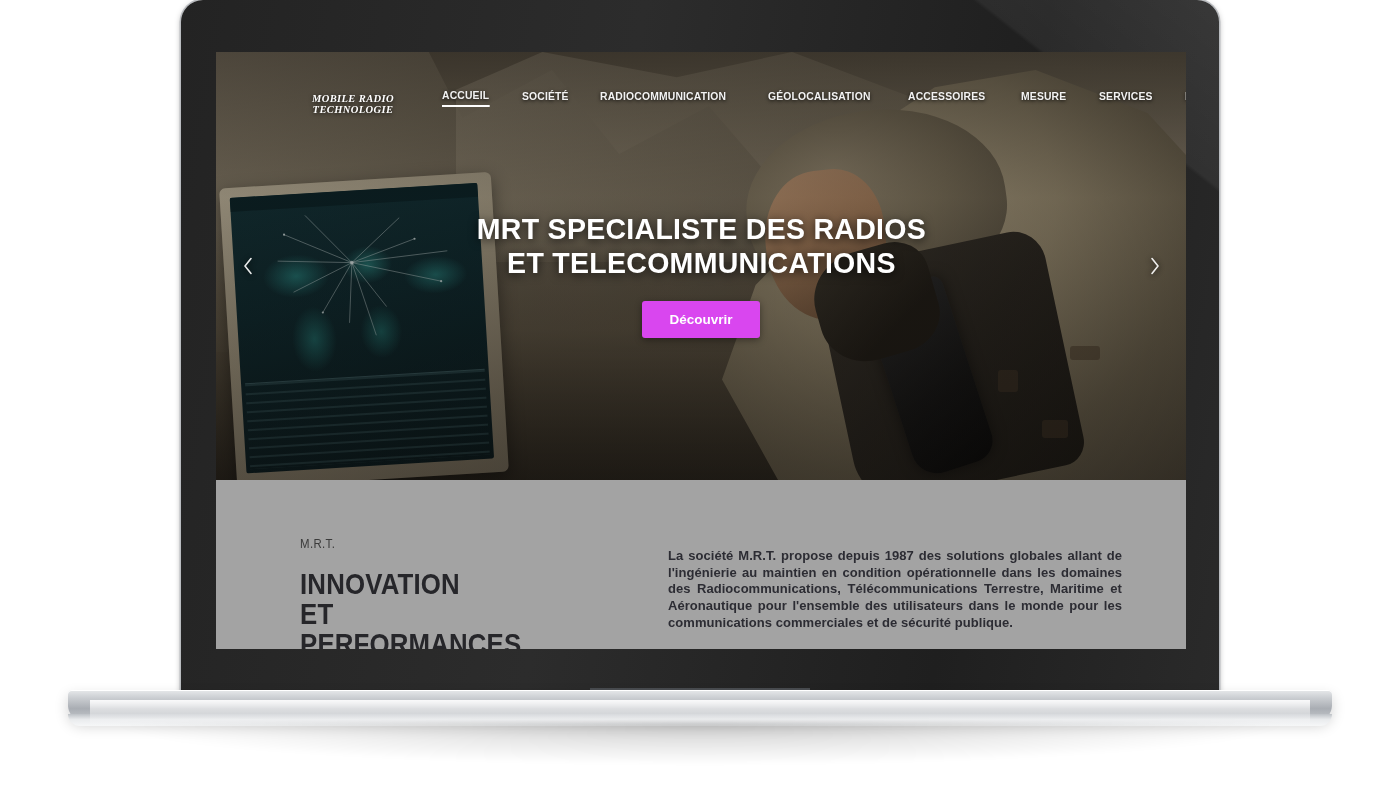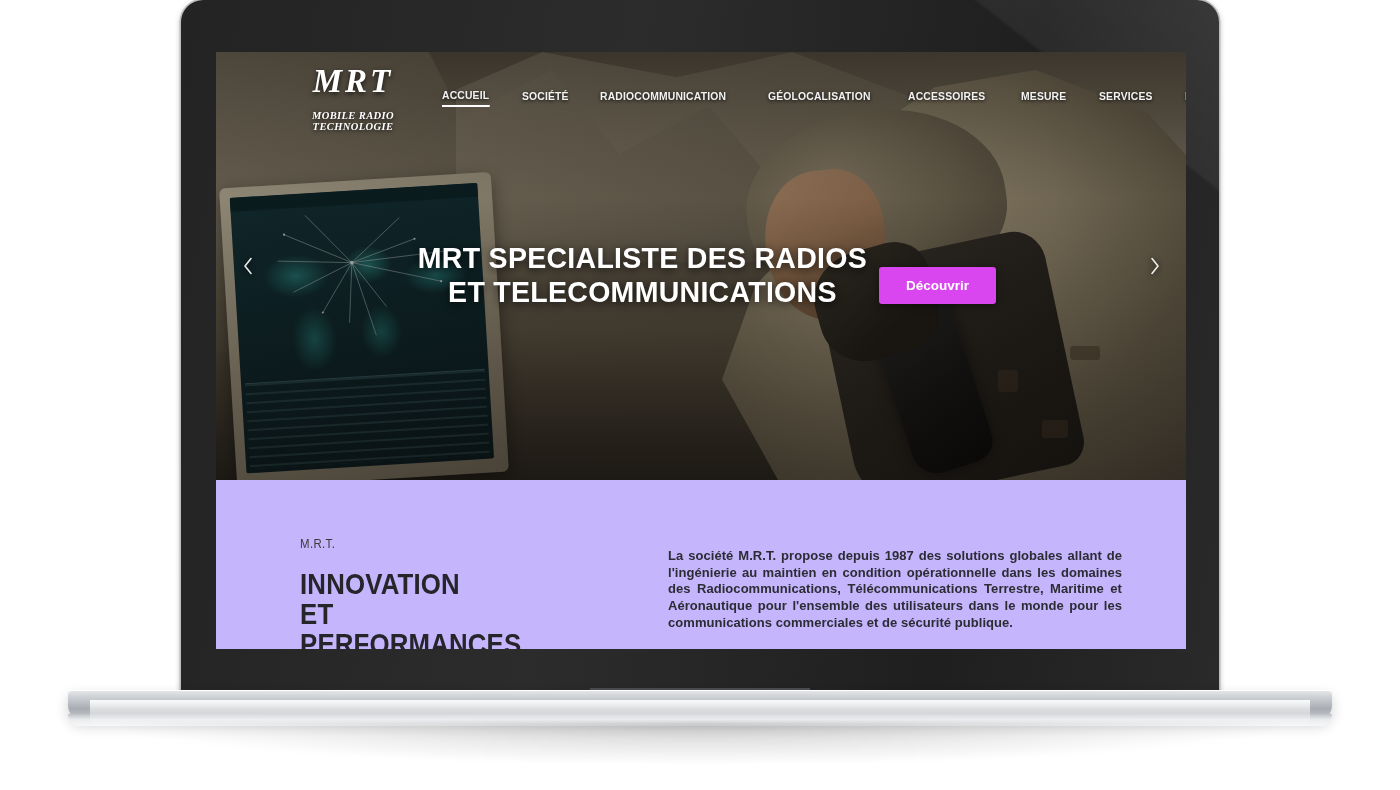--- a/index.html
+++ b/index.html
@@ -187,21 +187,21 @@
     text-transform:uppercase; white-space:nowrap; cursor:pointer;
     text-shadow:0 1px 4px rgba(0,0,0,.85);
     transform:scaleX(.9); transform-origin:left center;
     padding-bottom:4px;
   }
   .nav-link.active { border-bottom:2px solid #ffffff; }
 
   
   .hero-inner {
     position:absolute; inset:0; z-index:5;
-    display:flex; flex-direction:row; align-items:center; justify-content:center;
+    display:flex; flex-direction:column; align-items:center; justify-content:center;
     padding-top:18px;
   }
   .hero-title {
     color:#fff; text-align:center; font-weight:bold; font-size:30px;
     line-height:1.13; letter-spacing:.3px; text-transform:uppercase;
     text-shadow:0 2px 10px rgba(0,0,0,.75);
     transform:scaleX(.95);
   }
   .hero-btn {
     margin-top:21px; background:#d946ef; color:#fff;
@@ -214,21 +214,21 @@
     position:absolute; top:50%; transform:translateY(-50%); z-index:7;
     width:30px; height:34px; display:flex; align-items:center; justify-content:center;
     color:#fff; cursor:pointer; opacity:.9;
   }
   .slider-arrow.left  { left:17px; }
   .slider-arrow.right { right:17px; }
   .slider-arrow svg { filter:drop-shadow(0 1px 3px rgba(0,0,0,.9)); }
 
   
   .content {
-    position:relative; width:970px; height:169px; background:#c4b5fd;
+    position:relative; width:970px; height:169px; background:#a3a3a3;
     padding:56px 64px 0 84px; display:flex; gap:68px;
   }
   .content-left { width:300px; flex:0 0 auto; }
   .eyebrow {
     font-size:13px; color:#3b3b3b; letter-spacing:.4px; font-weight:500;
     transform:scaleX(.88); transform-origin:left center; margin-bottom:18px;
   }
   .headline {
     font-size:30px; font-weight:bold; color:#26262a; line-height:1.0;
     letter-spacing:.2px; text-transform:uppercase;
@@ -296,21 +296,20 @@
         <div class="radio-handset"></div>
         <div class="glove"></div>
         <div class="camo-a"></div>
         <div class="camo-b"></div>
         <div class="camo-c"></div>
         <div class="hero-dark"></div>
       </div>
 
       <div class="navbar">
         <div class="logo">
-          <div class="logo-main">MRT</div>
           <div class="logo-sub">MOBILE RADIO TECHNOLOGIE</div>
         </div>
         <div class="nav-links">
           <div class="nav-link active">ACCUEIL</div>
           <div class="nav-link">SOCIÉTÉ</div>
           <div class="nav-link">RADIOCOMMUNICATION</div>
           <div class="nav-link">GÉOLOCALISATION</div>
           <div class="nav-link">ACCESSOIRES</div>
           <div class="nav-link">MESURE</div>
           <div class="nav-link">SERVICES</div>

